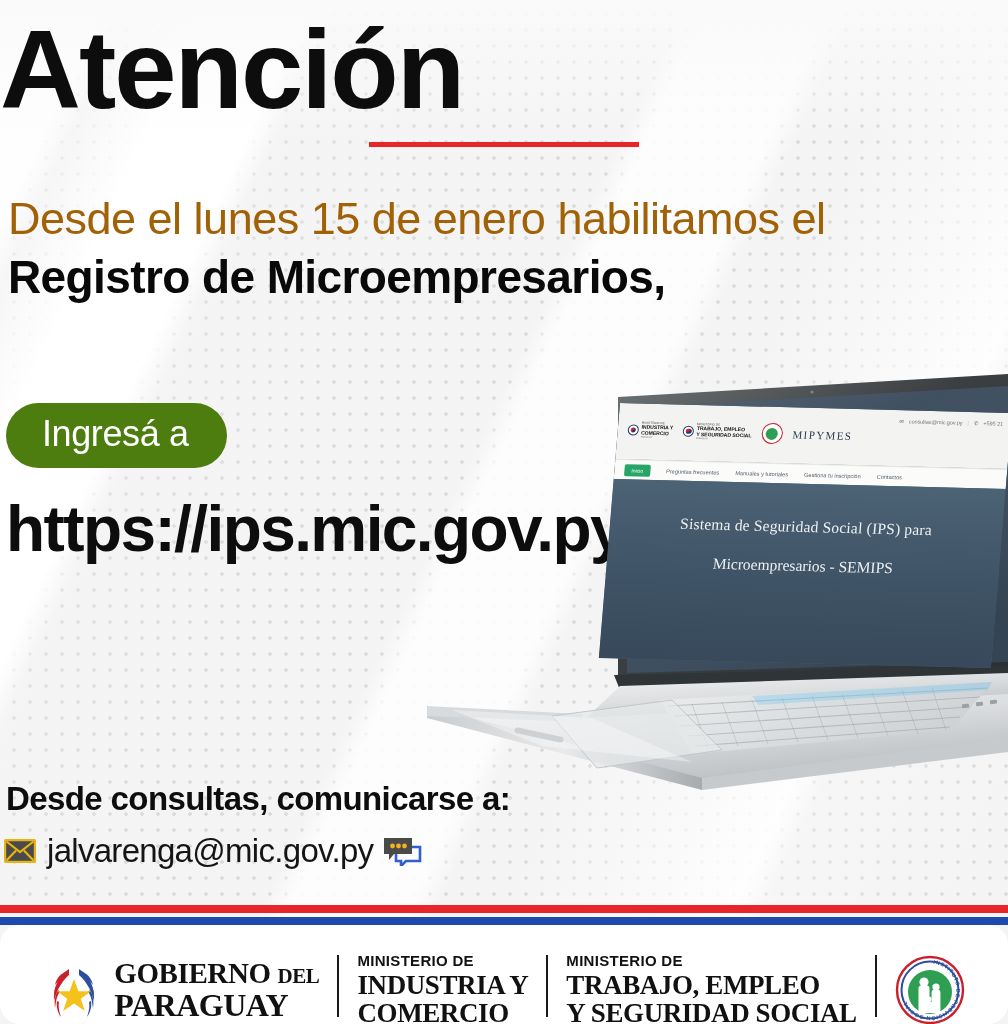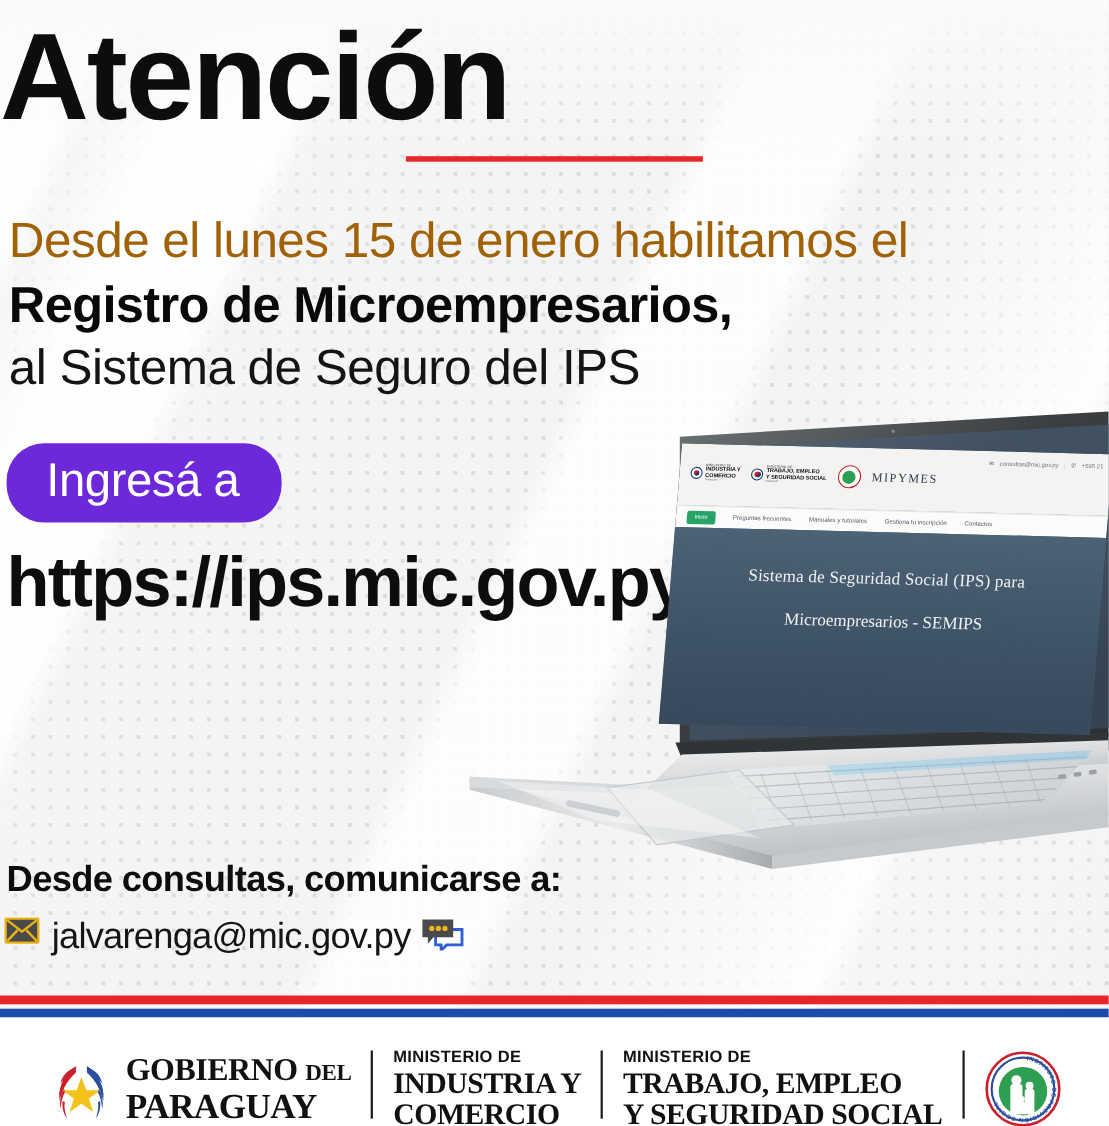--- a/index.html
+++ b/index.html
@@ -64,24 +64,24 @@
 
   
   .copy { position:absolute; left:8px; top:192px; width:990px; }
   .copy .l1 { font-size:45px; color:#a16207; line-height:1.18; letter-spacing:-0.5px; white-space:nowrap; }
   .copy .l2 { font-size:46px; color:#090909; font-weight:bold; line-height:1.22; letter-spacing:-0.6px; margin-top:4px; }
   .copy .l3 { font-size:45px; color:#141414; line-height:1.18; letter-spacing:-0.5px; margin-top:2px; }
 
   
   .cta-pill {
     position:absolute; left:6px; top:403px;
-    background:#6d28d9; color:#fff;
+    background:#4d7c0f; color:#fff;
     border-radius:34px;
     padding:13px 38px 16px 36px;
-    font-size:43px; line-height:1;
+    font-size:36px; line-height:1;
     letter-spacing:-0.4px;
     border:none;
   }
   .url {
     position:absolute; left:6px; top:492px;
     font-size:64px; font-weight:bold; color:#0d0d0d;
     letter-spacing:-1.6px;
   }
 
   
@@ -155,35 +155,36 @@
   .site-hero .h1 { font-size:15.5px; letter-spacing:0.2px; }
   .site-hero .h2 { font-size:15.5px; margin-top:21px; }
 
   
   .contact-h {
     position:absolute; left:6px; top:780px;
     font-size:33px; font-weight:bold; color:#0d0d0d; letter-spacing:-0.6px;
   }
   .contact-line {
     position:absolute; left:4px; top:834px;
-    display:flex; align-items:flex-start; gap:0px;
+    display:flex; align-items:center; gap:0px;
     font-size:33px; color:#151515; letter-spacing:-0.7px; white-space:nowrap;
   }
   .contact-line .txt { line-height:1; }
   .mail-icon { width:32px; height:24px; margin-right:11px; flex:0 0 auto; }
   .chat-icon { width:42px; height:30px; margin:0 8px 0 9px; flex:0 0 auto; }
 
   
   .stripe-red  { position:absolute; left:0; top:905px; width:1008px; height:8px; background:#e8262a; }
   .stripe-blue { position:absolute; left:0; top:917px; width:1008px; height:8px; background:#1f49ad; }
   .footer {
     position:absolute; left:0; top:925px; width:1008px; height:99px;
     background:#ffffff;
     display:flex; align-items:flex-start; justify-content:center; gap:0px;
     padding-top:30px;
+    border-radius:20px;
   }
   .fgroup { display:flex; align-items:center; height:70px; }
   .fdiv { width:2px; height:62px; background:#1a1a1a; margin:0 18px; flex:0 0 auto; }
 
   .gob-emblem { width:62px; height:62px; position:relative; flex:0 0 auto; margin-right:9px; }
   .gob-text { line-height:1.0; font-family:"Liberation Serif", serif; }
   .gob-text .r1 { font-size:29px; font-weight:bold; color:#111; letter-spacing:-0.4px; }
   .gob-text .r1 .small { font-size:21px; }
   .gob-text .r2 { font-size:32px; font-weight:bold; color:#111; letter-spacing:-0.5px; margin-top:1px; }
 
@@ -213,21 +214,20 @@
 </div>
 
 <div class="headline-wrap">
   <div class="headline">Atención</div>
   <div class="headline-rule"></div>
 </div>
 
 <div class="copy">
   <div class="l1">Desde el lunes 15 de enero habilitamos el</div>
   <div class="l2">Registro de Microempresarios,</div>
-  <div class="l3">al Sistema de Seguro del IPS</div>
 </div>
 
 <div class="cta-pill">Ingresá a</div>
 <div class="url">https://ips.mic.gov.py</div>
 
 <div class="laptop">
   <svg width="616" height="420" viewBox="0 0 616 420">
     <defs>
       <linearGradient id="lidg" x1="0" y1="0" x2="1" y2="1">
         <stop offset="0" stop-color="#6d7275"></stop>

